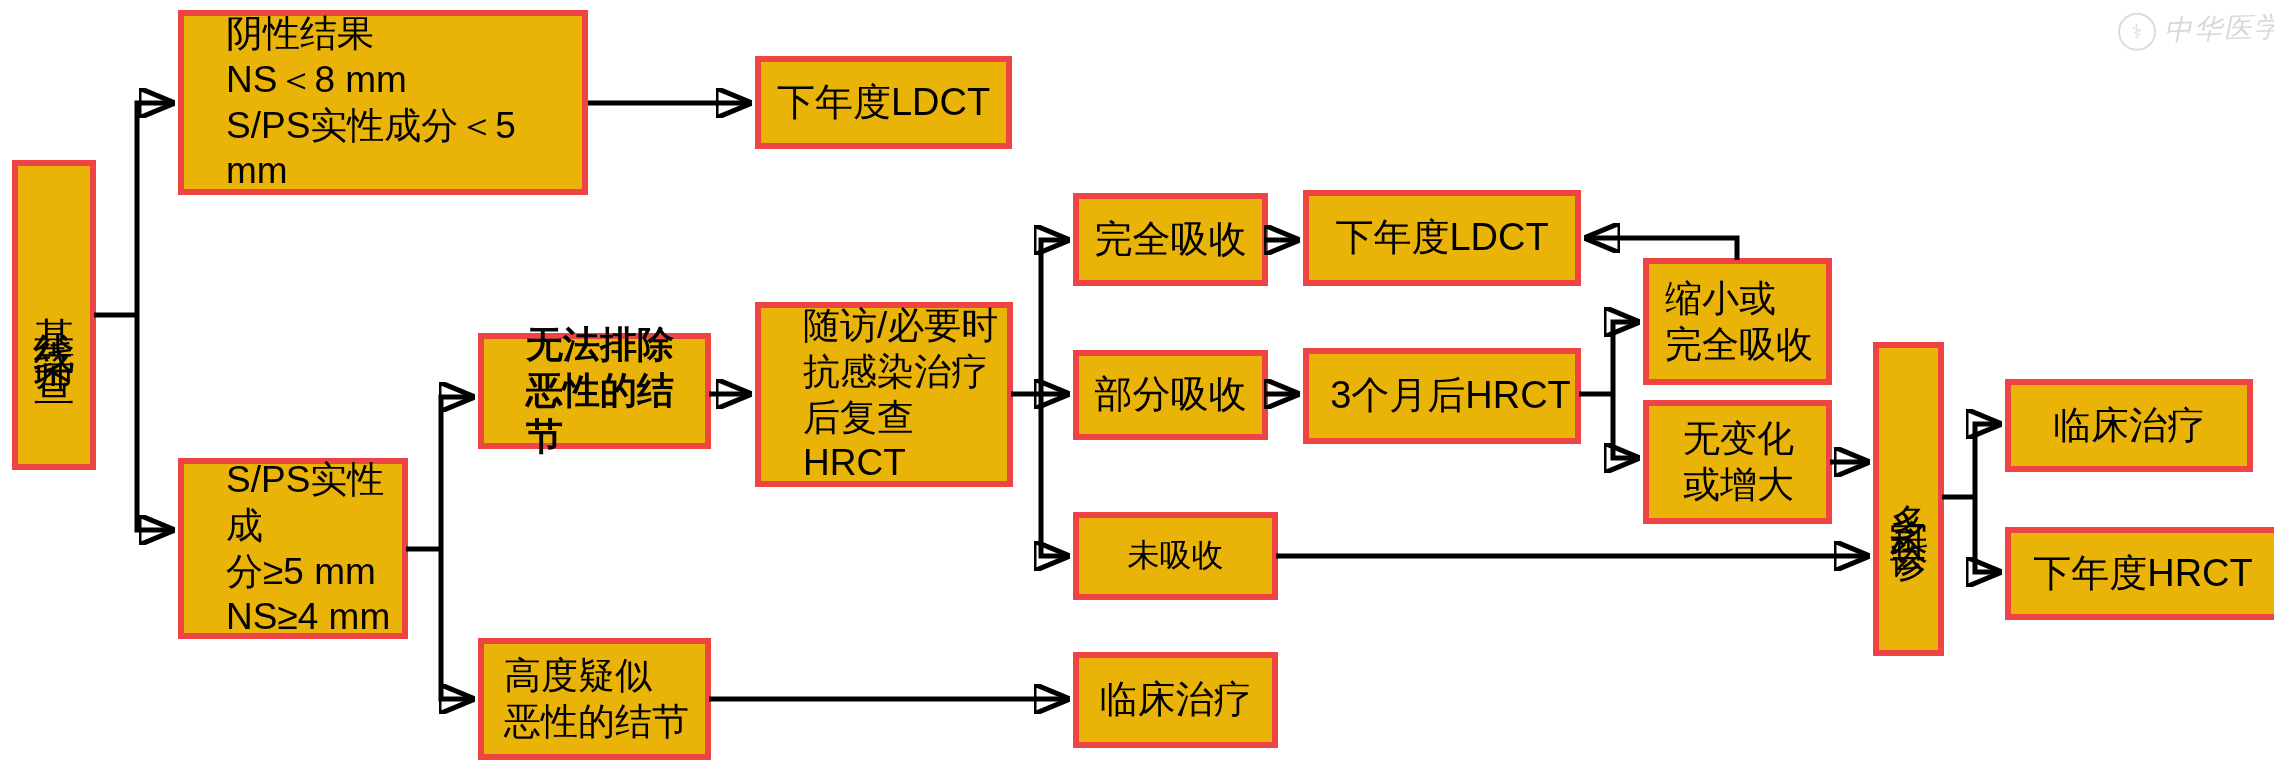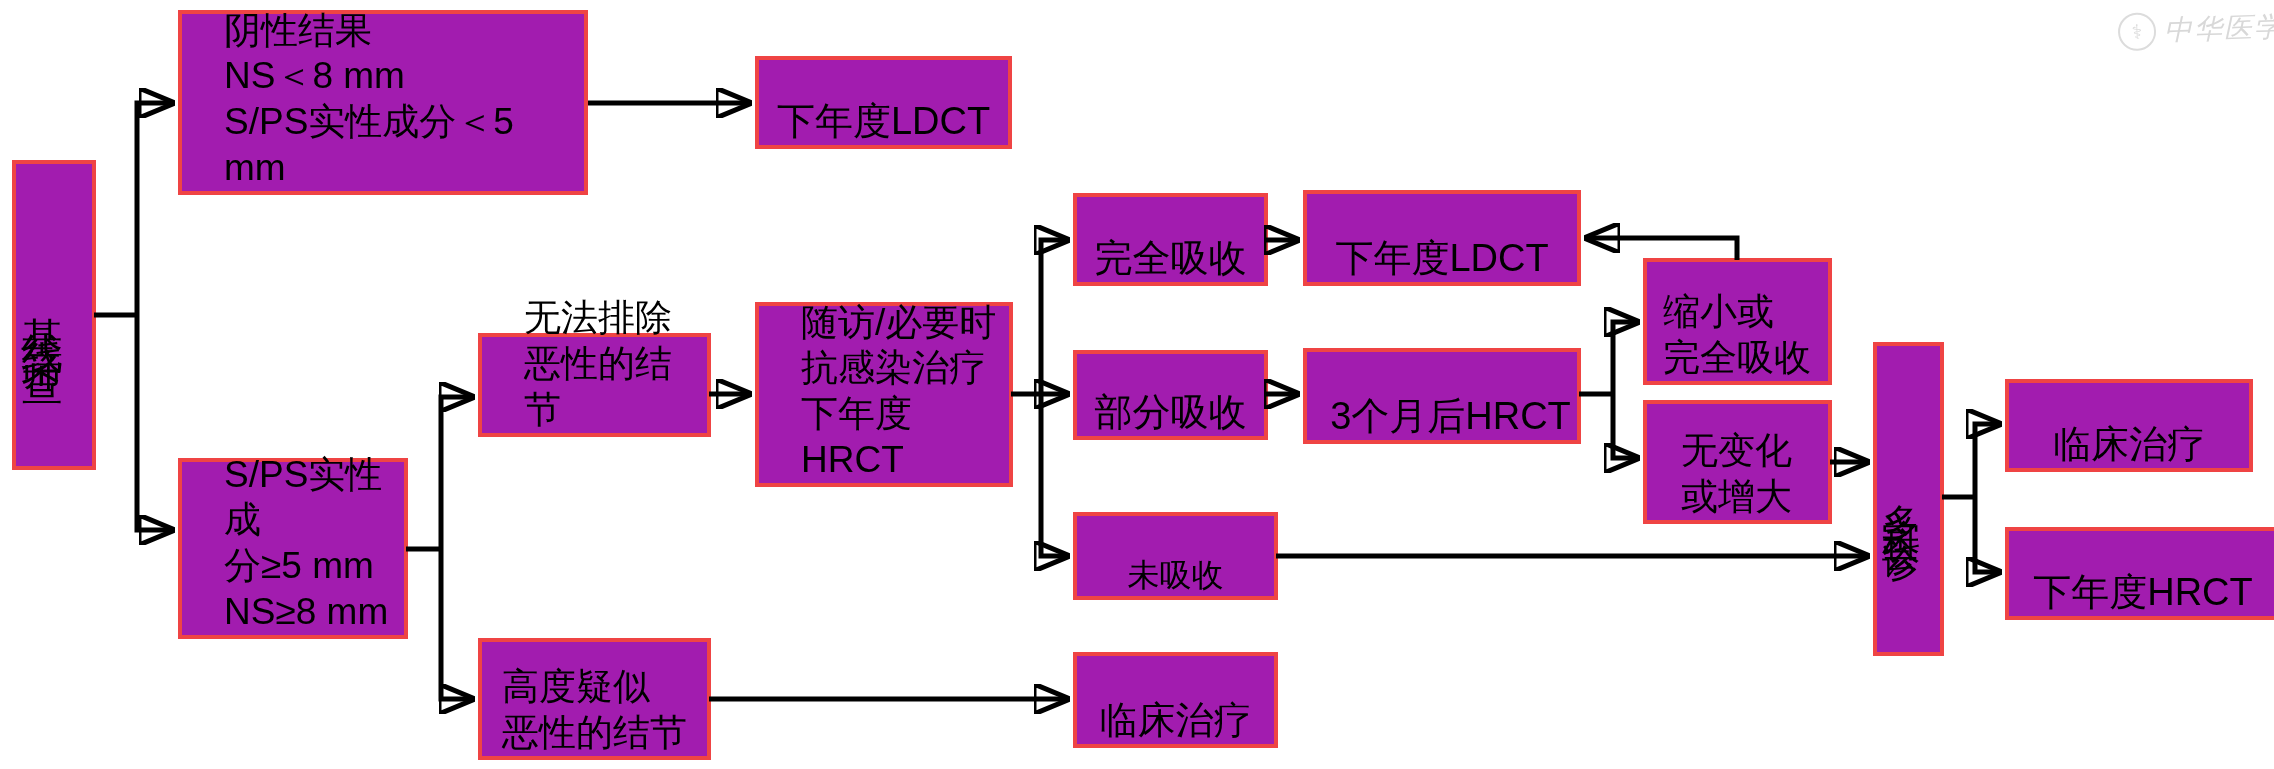--- a/index.html
+++ b/index.html
@@ -1,34 +1,34 @@
 <!DOCTYPE html>
 <html><head>
 <meta charset="utf-8">
 <style>
   html,body{margin:0;padding:0;background:#ffffff;}
   .canvas{
     position:relative;width:2274px;height:769px;background:#ffffff;overflow:hidden;
     font-family:"Liberation Sans","DejaVu Sans",sans-serif;color:#000;
   }
   .node{
-    position:absolute;box-sizing:border-box;background:#a21caf;
-    border:4px solid #ef4444;display:flex;align-items:flex-end;
+    position:absolute;box-sizing:border-box;background:#eab308;
+    border:6px solid #ef4444;display:flex;align-items:center;
     font-size:37px;line-height:1.24;z-index:1;
   }
   .node .lbl{white-space:pre-line;}
   .center{justify-content:center;text-align:center;}
   .left{justify-content:flex-start;text-align:left;padding-left:42px;}
   .vert{writing-mode:vertical-rl;justify-content:center;text-align:center;}
   .vert .lbl{letter-spacing:16px;}
   #n-baseline{left:12px;top:160px;width:84px;height:310px;font-size:42px;}
   #n-negative{left:178px;top:10px;width:410px;height:185px;}
   #n-ldct-top{left:755px;top:56px;width:257px;height:93px;font-size:38px;}
   #n-sps{left:178px;top:458px;width:230px;height:181px;}
-  #n-cannot-exclude{left:478px;top:333px;width:233px;height:104px;}
+  #n-cannot-exclude{left:478px;top:333px;width:233px;height:116px;font-weight:bold;}
   #n-followup{left:755px;top:302px;width:258px;height:185px;}
   #n-complete{left:1073px;top:193px;width:195px;height:93px;font-size:38px;}
   #n-ldct-right{left:1303px;top:190px;width:278px;height:96px;font-size:38px;}
   #n-partial{left:1073px;top:350px;width:195px;height:90px;font-size:38px;}
   #n-hrct3m{left:1303px;top:348px;width:278px;height:96px;font-size:38px;padding-left:17px;}
   #n-shrink{left:1643px;top:258px;width:189px;height:127px;padding-left:16px;}
   #n-nochange{left:1643px;top:400px;width:189px;height:124px;padding-left:34px;}
   #n-notabsorbed{left:1073px;top:512px;width:205px;height:88px;font-size:32px;}
   #n-mdt{left:1873px;top:342px;width:71px;height:314px;font-size:38px;}
   #n-mdt .lbl{letter-spacing:10px;}
@@ -69,32 +69,32 @@
 S/PS实性成分＜5 mm</span>
   </div>
 
   <div class="node center" id="n-ldct-top">
     <span class="lbl">下年度LDCT</span>
   </div>
 
   <div class="node left" id="n-sps">
     <span class="lbl">S/PS实性成
 分≥5 mm
-NS≥8 mm</span>
+NS≥4 mm</span>
   </div>
 
   <div class="node left" id="n-cannot-exclude">
     <span class="lbl">无法排除
 恶性的结节</span>
   </div>
 
   <div class="node left" id="n-followup">
     <span class="lbl">随访/必要时
 抗感染治疗
-下年度HRCT</span>
+后复查HRCT</span>
   </div>
 
   <div class="node center" id="n-complete">
     <span class="lbl">完全吸收</span>
   </div>
 
   <div class="node center" id="n-ldct-right">
     <span class="lbl">下年度LDCT</span>
   </div>
 

